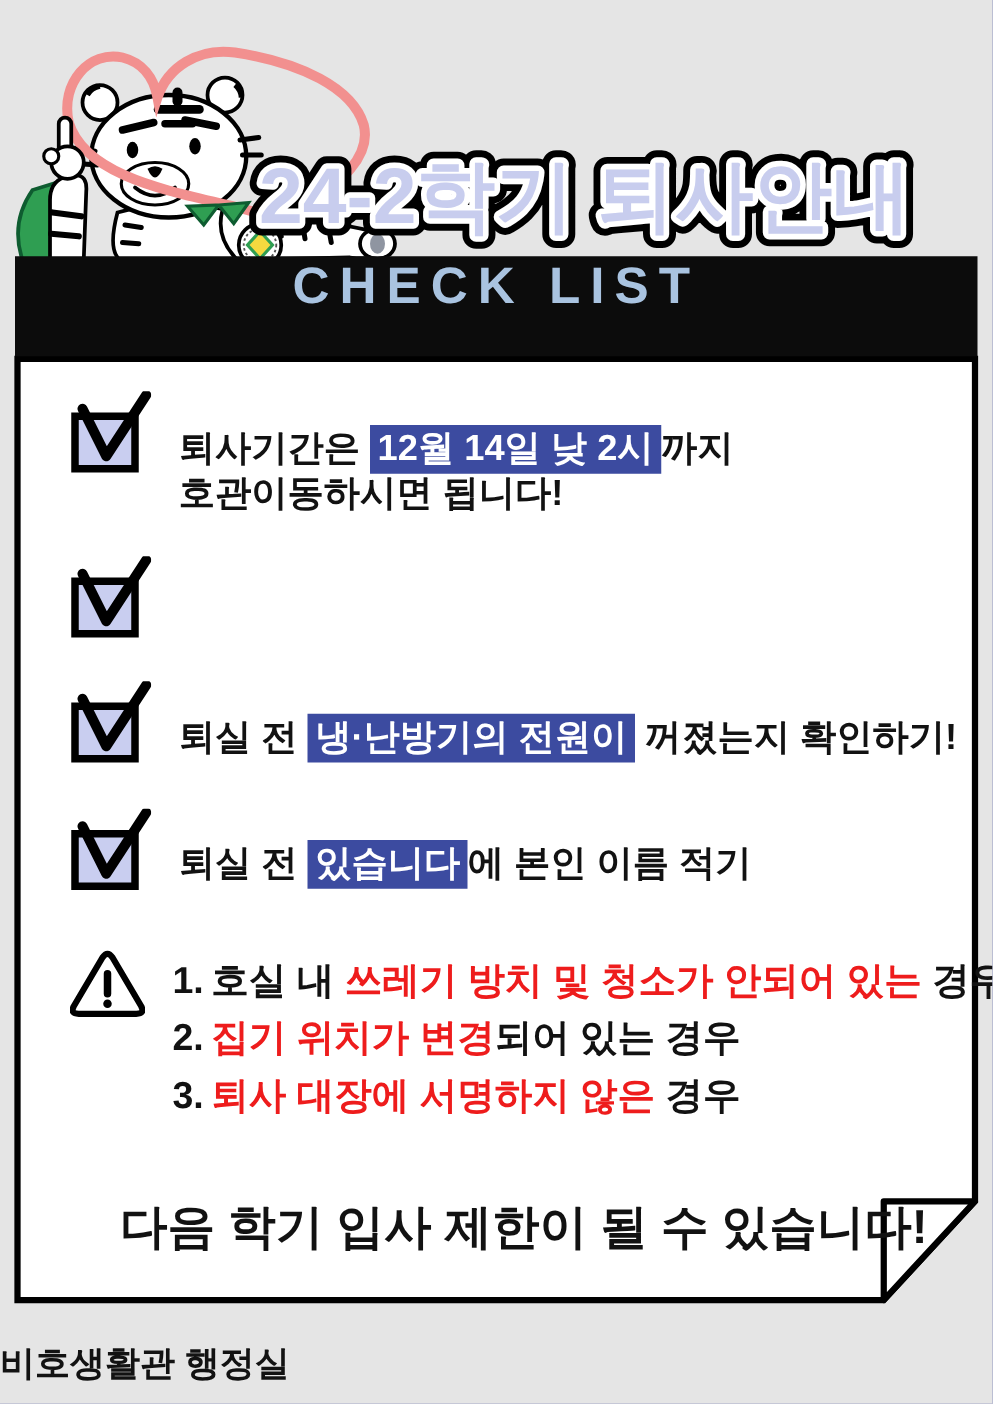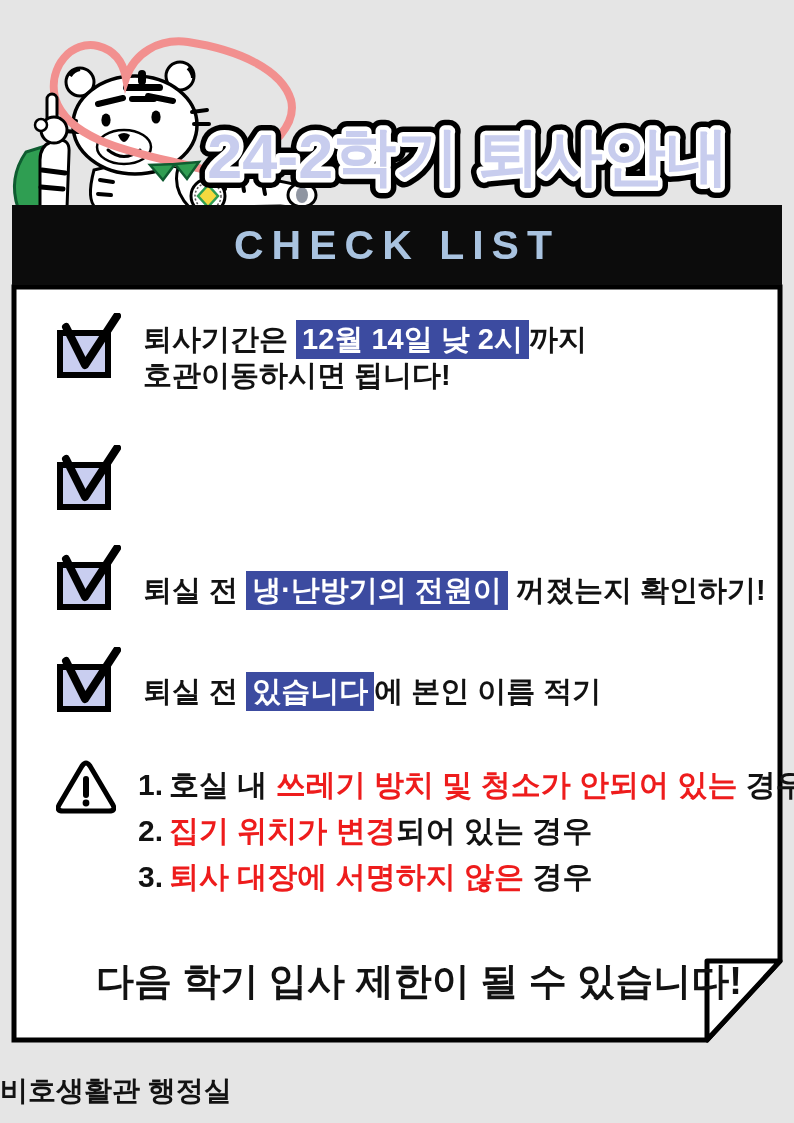--- a/index.html
+++ b/index.html
@@ -14,33 +14,33 @@
   .title-svg{position:absolute;left:178px;top:104px;width:580px;height:102px;z-index:1;overflow:visible;}
   .title-svg text{
     font-family:"Liberation Sans","DejaVu Sans",sans-serif;
     font-weight:900;font-size:63px;letter-spacing:0px;
   }
   .t-outline{stroke:#000;stroke-width:20;stroke-linejoin:round;fill:none;}
   .t-fill{stroke:#fff;stroke-width:9;stroke-linejoin:round;fill:#c8cdee;paint-order:stroke;}
   
   .checkbar{
     position:absolute;left:12px;top:205px;width:770px;height:80px;
-    background:#0c0c0c;display:flex;align-items:center;justify-content:center;z-index:3;
+    background:#0c0c0c;display:flex;align-items:flex-start;justify-content:center;z-index:3;
   }
   .checkbar span{color:#a9c3e0;font-size:41px;font-weight:700;letter-spacing:8px;}
   
   .panel-svg{position:absolute;left:0;top:0;width:794px;height:1123px;z-index:2;}
   
   .cb{position:absolute;left:55px;width:66px;height:66px;z-index:4;}
   .cb1{top:313px}.cb2{top:445px}.cb3{top:545px}.cb4{top:647px}
   .ctext{
     position:absolute;left:143px;z-index:4;white-space:nowrap;
     font-size:29px;line-height:36px;font-weight:700;
   }
-  .ct1{top:321px}.ct2{top:469px}.ct3{top:572px}.ct4{top:673px}
+  .ct1{top:341px}.ct2{top:469px}.ct3{top:572px}.ct4{top:673px}
   .hl{background:#3c4ba0;color:#ffffff;padding:3px 6px 4px;}
   
   .warn-icon{position:absolute;left:56px;top:760px;width:60px;height:54px;z-index:4;}
   .warn{
     position:absolute;left:138px;top:767px;z-index:4;white-space:nowrap;
     font-size:30px;line-height:35px;font-weight:700;
   }
   .warn .wline{margin-bottom:11px;}
   .red{color:#ee1c1c;}
   .wnum{margin-right:6px;}

